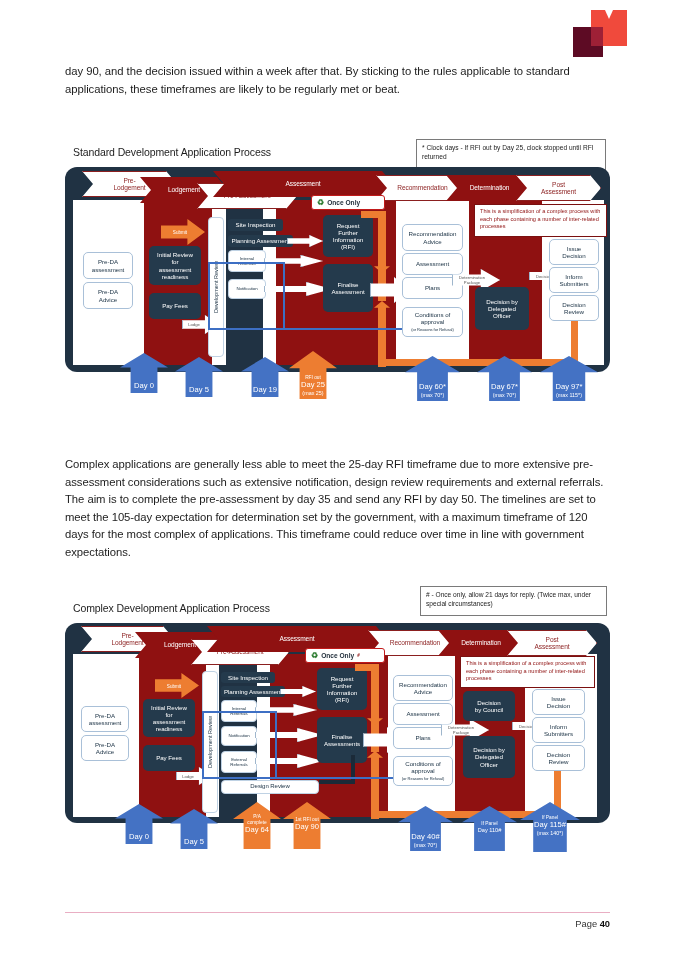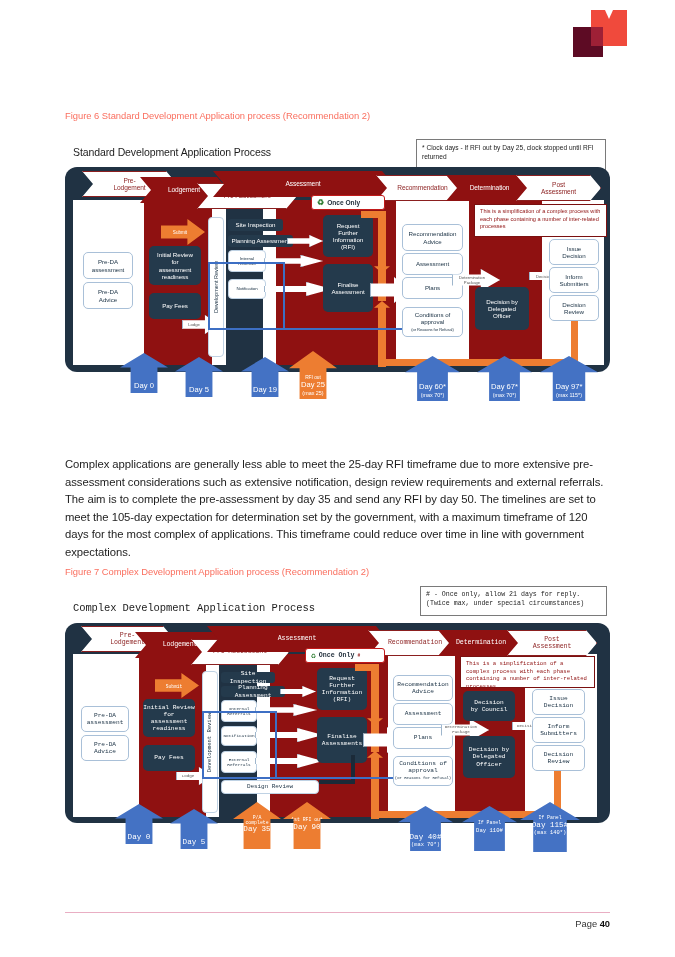--- a/index.html
+++ b/index.html
@@ -153,22 +153,22 @@
 <div class="page">
 
   <div class="logo">
     <div class="m-light"></div>
     <div class="m-shape"></div>
     <div class="m-notch"></div>
     <div class="sq-dark"></div>
     <div class="sq-mid"></div>
   </div>
 
-
-  <div class="fig-caption" style="left:65px; top:110px;">Figure 6 Standard Development Application process (Recommendation 2)</div>
+  <div class="para" style="left:65px; top:63px; width:546px;">day 90, and the decision issued within a week after that. By sticking to the rules applicable to standard applications, these timeframes are likely to be regularly met or beat.</div>
+
 
   <div class="diagram" style="left:65px; top:146px; width:545px; height:270px;">
 
     <div class="dia-title">Standard Development Application Process</div>
 
     <div class="callout" style="left:351px; top:-7px; width:190px; height:34px;">* Clock days - If RFI out by Day 25, clock stopped until RFI returned</div>
 
     <div class="dia-body" style="top:21px; width:545px; height:205px;">
 
       <div class="colbg col-white" style="left:8px; top:33px; width:71px; height:165px;"></div>
@@ -323,23 +323,22 @@
       <div class="day blue" style="left:475px; top:210px; width:58px; height:45px;">
         <div class="main">Day 97*</div>
         <div class="sub">(max 115*)</div>
       </div>
     </div>
   </div>
 
 
   <div class="para" style="left:65px; top:456px; width:548px;">Complex applications are generally less able to meet the 25-day RFI timeframe due to more extensive pre-assessment considerations such as extensive notification, design review requirements and external referrals. The aim is to complete the pre-assessment by day 35 and send any RFI by day 50. The timelines are set to meet the 105-day expectation for determination set by the government, with a maximum timeframe of 120 days for the most complex of applications. This timeframe could reduce over time in line with government expectations.</div>
 
-  <div class="fig-caption" style="left:65px; top:566px;">Figure 7 Complex Development Application process (Recommendation 2)</div>
-
-  <div class="diagram" style="left:65px; top:602px; width:545px; height:270px;font-family:Liberation Mono, monospace;">
+
+  <div class="diagram" style="left:65px; top:602px; width:545px; height:270px;">
 
     <div class="dia-title">Complex Development Application Process</div>
 
     <div class="callout" style="left:355px; top:-16px; width:187px; height:30px;"># - Once only, allow 21 days for reply. (Twice max, under special circumstances)</div>
 
     <div class="dia-body" style="top:21px; width:545px; height:200px;">
 
       <div class="colbg col-white" style="left:8px; top:31px; width:66px; height:163px;"></div>
       <div class="colbg col-red" style="left:74px; top:31px; width:67px; height:163px;"></div>
       <div class="colbg col-white" style="left:141px; top:31px; width:13px; height:163px;"></div>
@@ -479,21 +478,21 @@
     <div>
       <div class="day blue" style="left:50px; top:202px; width:48px; height:40px;">
         <div class="main">Day 0</div>
       </div>
       <div class="day blue" style="left:105px; top:207px; width:48px; height:40px;">
         <div class="main">Day 5</div>
       </div>
       <div class="day orange" style="left:168px; top:200px; width:48px; height:47px; justify-content:center;">
         <div class="top" style="white-space:pre-line">P/A
 complete</div>
-        <div class="main">Day 35</div>
+        <div class="main">Day 64</div>
       </div>
       <div class="day orange" style="left:218px; top:200px; width:48px; height:47px; justify-content:center;">
         <div class="top">1st RFI out</div>
         <div class="main">Day 90</div>
       </div>
       <div class="day blue" style="left:333px; top:204px; width:55px; height:45px;">
         <div class="main">Day 40#</div>
         <div class="sub">(max 70*)</div>
       </div>
       <div class="day blue" style="left:397px; top:204px; width:55px; height:45px; justify-content:center;">

